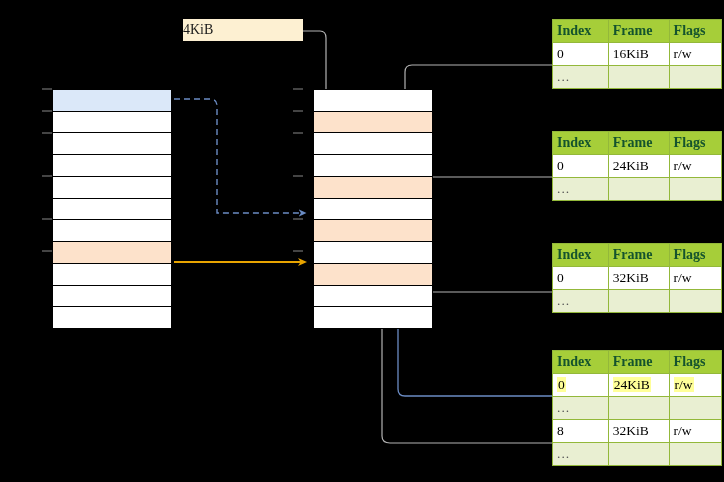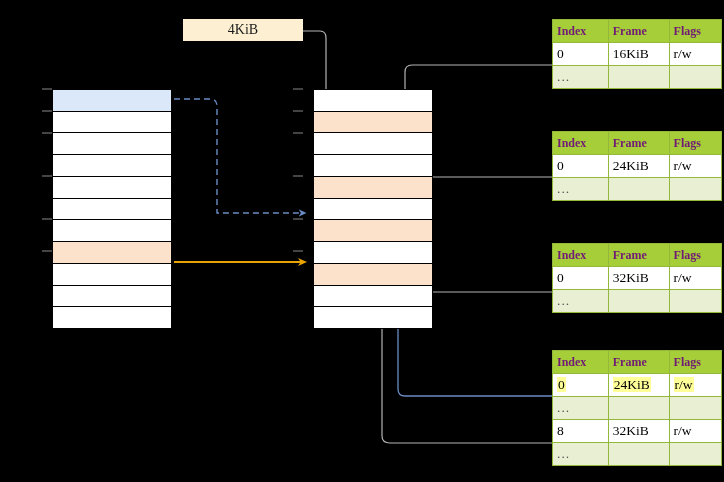--- a/index.html
+++ b/index.html
@@ -16,21 +16,20 @@
     overflow: hidden;
   }
 
   
   .size-box {
     position: absolute;
     box-sizing: border-box;
     background: #fdf0d2;
     color: #1a1a1a;
     font-size: 14px;
-    text-align: center;
     line-height: 22px;
     height: 22px;
     white-space: nowrap;
   }
 
   
   .mem-col {
     position: absolute;
     box-sizing: border-box;
     border: 1.6px solid #000000;
@@ -64,23 +63,23 @@
     border: 1px solid #93b83a;
     padding: 1px 4px;
     height: 23px;
     text-align: left;
     font-weight: normal;
     overflow: hidden;
     white-space: nowrap;
   }
   .ptable th {
     background: #a6ce39;
-    color: #701a75;
+    color: #14532d;
     font-weight: bold;
-    font-size: 12px;
+    font-size: 14px;
   }
   .ptable td.ell {
     background: #e9efd2;
     color: #555555;
     letter-spacing: 1px;
   }
   .ptable td.data { background: #ffffff; }
   .hl { background: #ffff99; padding: 0 1px; }
 
   

